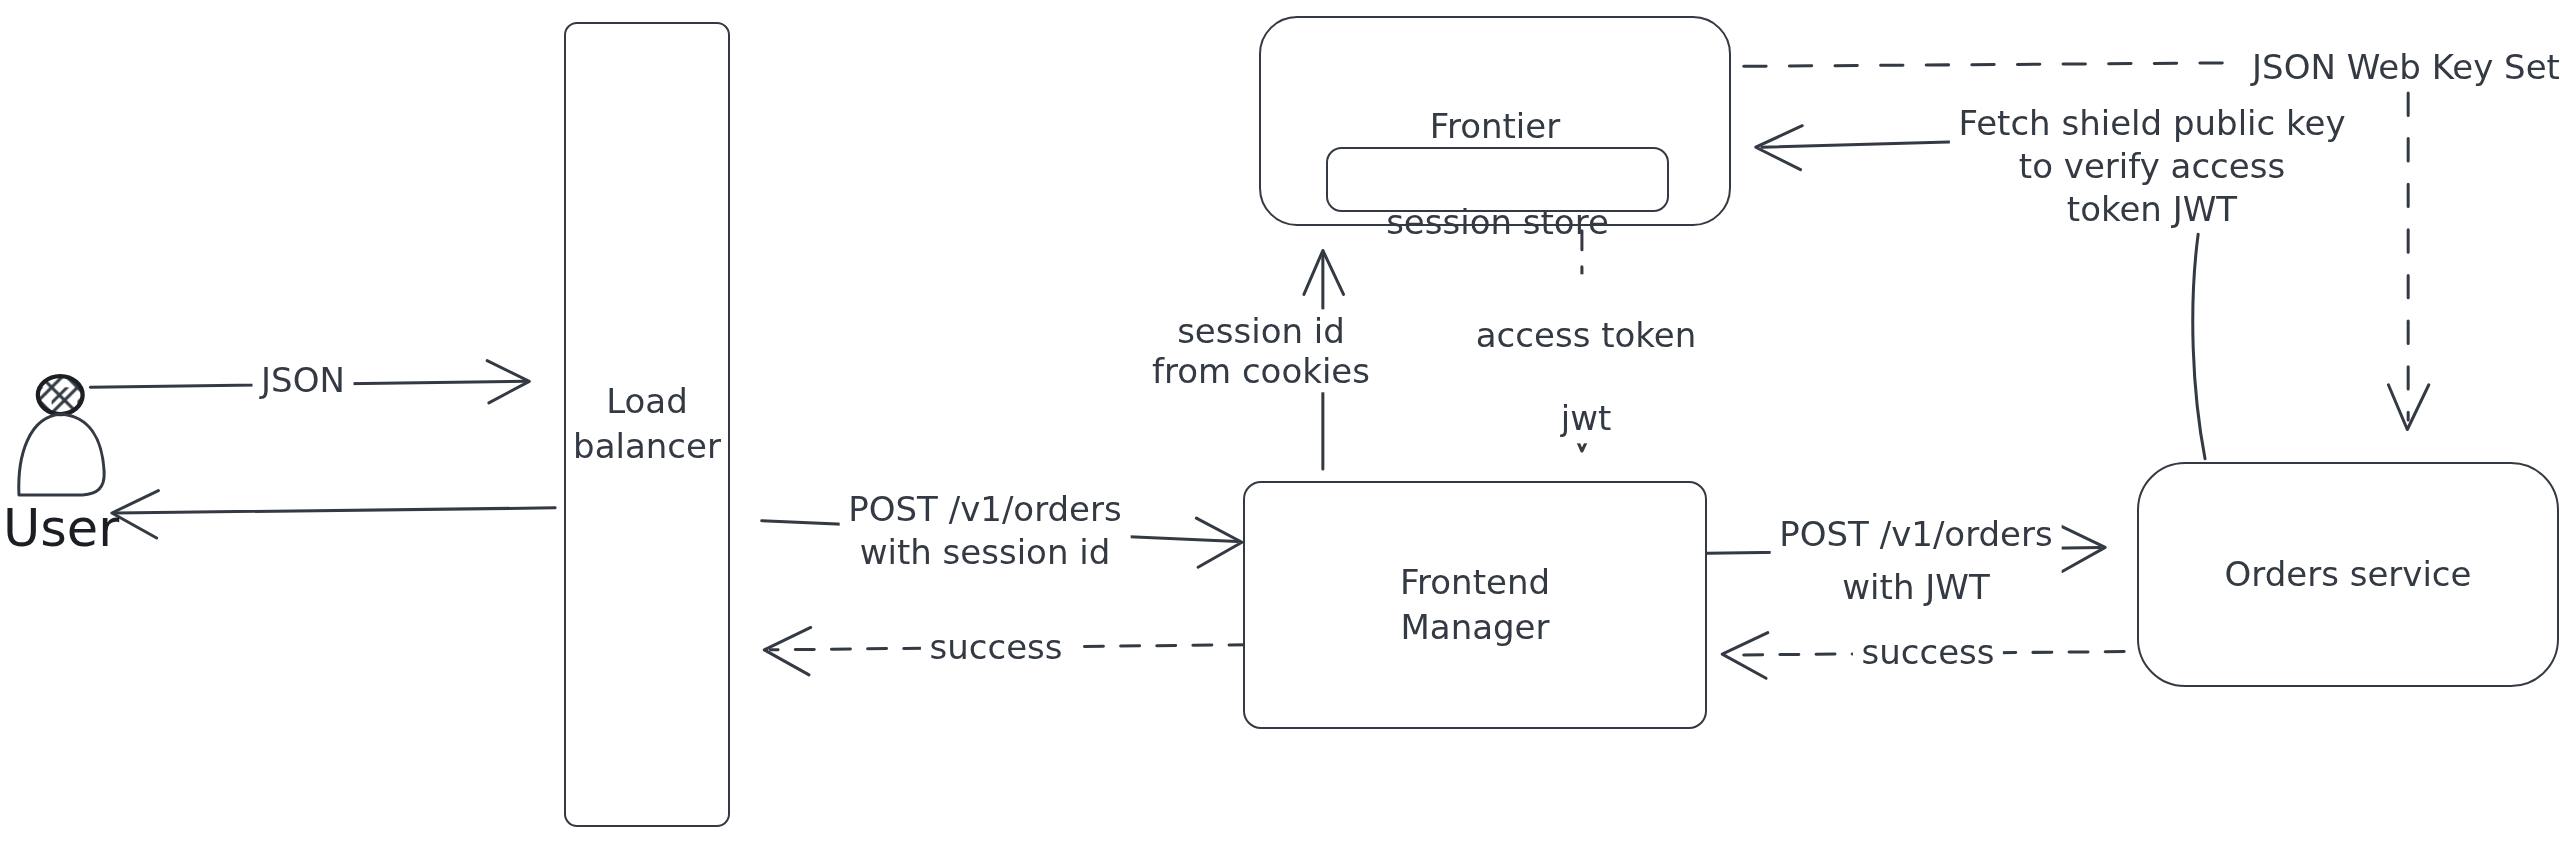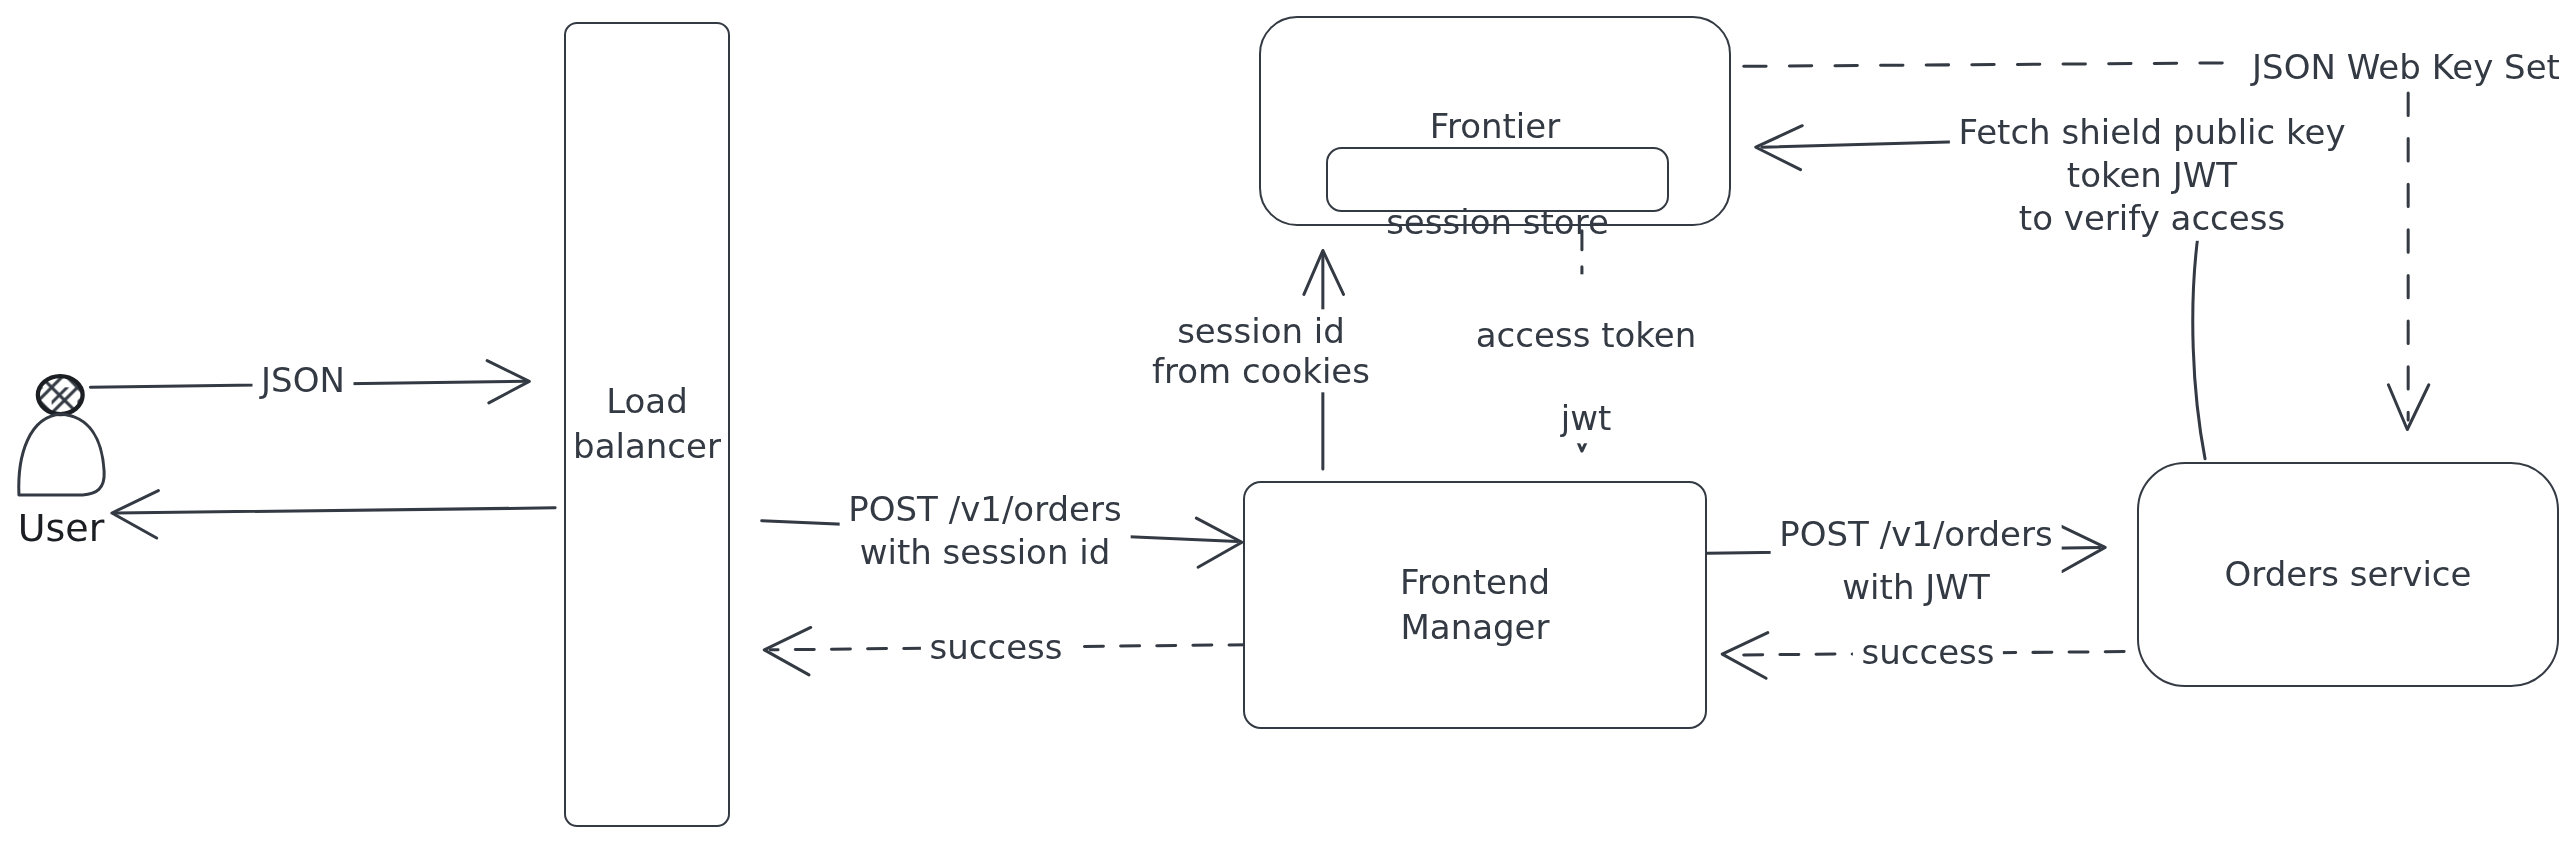--- a/index.html
+++ b/index.html
@@ -34,21 +34,21 @@
   .edge-label.lh50 div{line-height:43px;}
   .edge-label.lh46 div{line-height:40px;}
   .nobg{background:transparent;}
   #load-balancer{left:564px;top:21.5px;width:166px;height:805px;border-radius:13px;}
   #frontier{left:1259px;top:15.5px;width:472px;height:210px;border-radius:38px;justify-content:flex-start;}
   #frontier .node-title{margin-top:86px;}
   #session-store{left:65px;top:129px;width:343px;height:65px;border-radius:15.5px;position:absolute;}
   #frontend-manager{left:1243px;top:481px;width:464px;height:248px;border-radius:18px;}
   #orders-service{left:2137px;top:462px;width:422px;height:225px;border-radius:48px;}
   #user-label{position:absolute;left:61px;top:528px;transform:translate(-50%,-50%);
-    font-size:38px;color:var(--ink-dark);z-index:3;}
+    font-size:51px;color:var(--ink-dark);z-index:3;}
 </style>
 </head>
 <body>
 
 <div class="canvas">
 
   <svg class="wires" viewBox="0 0 2993 984" xmlns="http://www.w3.org/2000/svg">
     <defs>
       <pattern id="crosshatch" width="30" height="30" patternUnits="userSpaceOnUse">
         <path d="M-6,6 L6,-6 M0,30 L30,0 M24,36 L36,24" stroke="var(--hatch)" stroke-width="3" fill="none"></path>
@@ -167,20 +167,20 @@
   </div>
 
   <div class="edge-label" style="left:1928px;top:652px;">
     <div>success</div>
   </div>
 
   <div class="edge-label nobg" style="left:2406px;top:67px;">
     <div>JSON Web Key Set</div>
   </div>
 
-  <div class="edge-label lh50" style="left:2152px;top:175px;">
+  <div class="edge-label lh50" style="left:2152px;top:166px;">
     <div>Fetch shield public key</div>
+    <div>to verify access</div>
     <div>token JWT</div>
-    <div>to verify access</div>
   </div>
 
 </div>
 
 
 </body></html>

